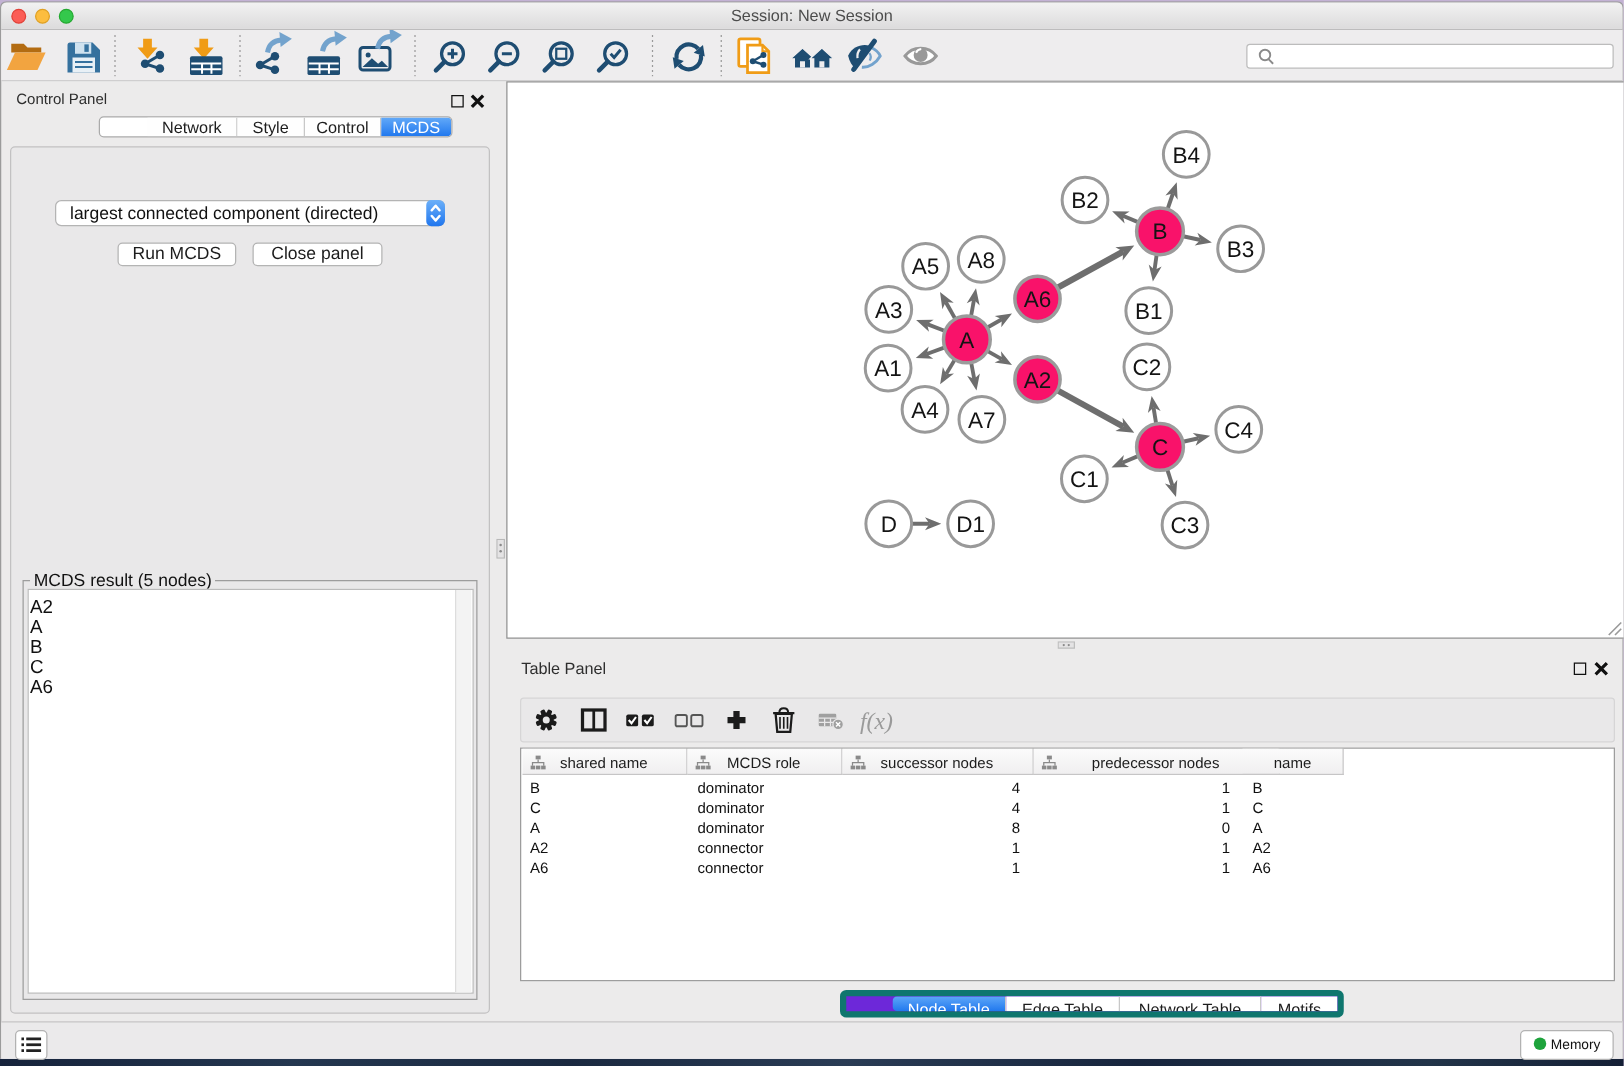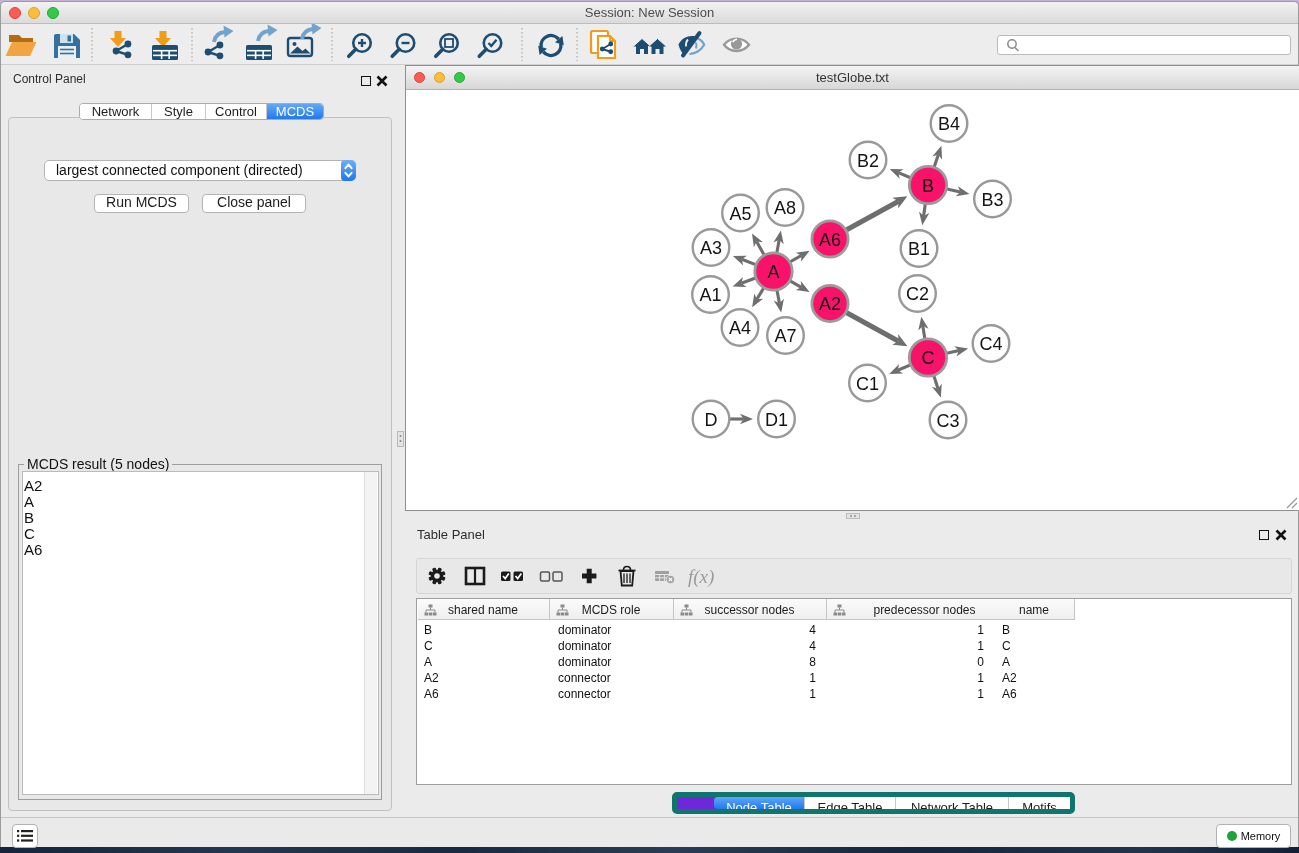--- a/index.html
+++ b/index.html
@@ -174,21 +174,21 @@
         </svg>
       </div>
     </div>
 
   <div class="cp-title">Control Panel</div>
   <div class="wicon-sq" style="left:360px; top:74px;"></div>
   <svg class="wicon" style="position:absolute;left:375px;top:73px;" width="12" height="12">
       <path d="M1.5,1.5 L10.5,10.5 M10.5,1.5 L1.5,10.5" stroke="#111" stroke-width="2.6"></path>
     </svg>
   <div class="cp-pane"></div>
-  <div class="tabs" style="left:78px; top:101px;">
+  <div class="tabs" style="left:78px; top:91px;padding-left:38px;">
     <div class="tab" style="width:72px;">Network</div>
     <div class="tab" style="width:54px;">Style</div>
     <div class="tab" style="width:61px;">Control</div>
     <div class="tab sel" style="width:56px;">MCDS</div>
   </div>
   <div class="combo">
     <div class="txt">largest connected component (directed)</div>
     <div class="spin"><svg width="15" height="21" viewBox="0 0 15 21">
           <path d="M4.4,8.2 L7.5,4.6 L10.6,8.2" fill="none" stroke="#fff" stroke-width="2" stroke-linecap="round" stroke-linejoin="round"></path>
           <path d="M4.4,12.8 L7.5,16.4 L10.6,12.8" fill="none" stroke="#fff" stroke-width="2" stroke-linecap="round" stroke-linejoin="round"></path>
@@ -208,26 +208,20 @@
     </div>
   </div>
 
   <svg class="grip" style="left:396px; top:429px;" width="8" height="16">
       <rect x="0.5" y="0.5" width="6" height="15" fill="#e4e3e4" stroke="#b9b9b9"></rect>
       <circle cx="3.5" cy="5" r="1" fill="#8a8a8a"></circle>
       <circle cx="3.5" cy="10" r="1" fill="#8a8a8a"></circle>
     </svg>
 
   <div class="netwin">
-    <div class="tb">
-      <div class="ntl r"></div>
-        <div class="ntl y"></div>
-        <div class="ntl g"></div>
-      <div class="t">testGlobe.txt</div>
-    </div>
     <svg width="893" height="418" viewBox="405 90 893 418" style="position:absolute; left:0; top:26px;" font-family="Liberation Sans, sans-serif">
         <g stroke="#6e6e6e" fill="#6e6e6e">
           <line x1="756.5" y1="275.3" x2="740.4" y2="281.2" stroke-width="3.1"></line>
           <path d="M731.6,284.4 L742.0,275.1 L740.4,281.2 L745.6,284.9 Z" stroke="none"></path>
           <line x1="756.6" y1="263.4" x2="740.7" y2="257.3" stroke-width="3.1"></line>
           <path d="M731.9,253.9 L745.9,253.7 L740.7,257.3 L742.2,263.4 Z" stroke="none"></path>
           <line x1="763.8" y1="284.1" x2="755.9" y2="297.3" stroke-width="3.1"></line>
           <path d="M751.1,305.3 L753.3,291.5 L755.9,297.3 L762.2,296.8 Z" stroke="none"></path>
           <line x1="764.1" y1="254.7" x2="755.6" y2="239.6" stroke-width="3.1"></line>
           <path d="M751.0,231.5 L762.0,240.2 L755.6,239.6 L752.9,245.3 Z" stroke="none"></path>

